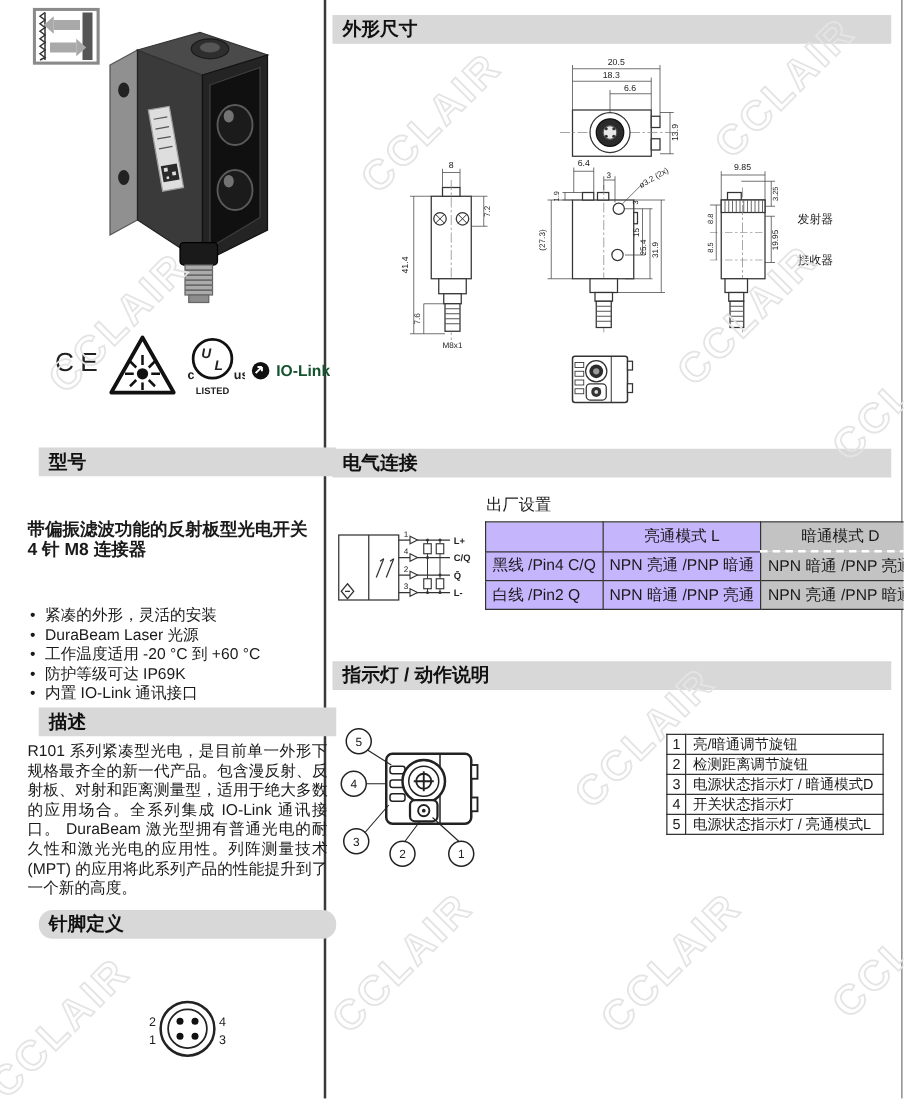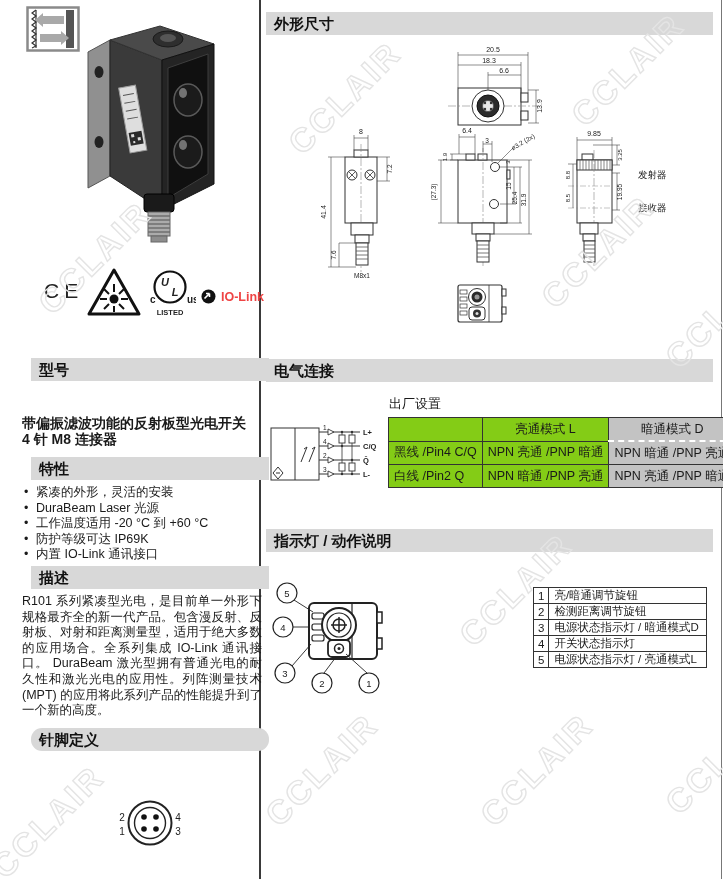--- a/index.html
+++ b/index.html
@@ -21,31 +21,31 @@
   
   .model-number{left:22px;top:389px;font-weight:bold;font-size:13.5px;}
   .model-sub{left:22px;top:415px;font-size:14px;line-height:16px;width:238px;font-weight:bold;}
   .features{left:24px;top:485px;font-size:12.5px;line-height:15.5px;}
   .feat-row{display:flex;}
   .feat-row .b{width:12px;}
   .desc-par{left:22px;top:594px;width:240px;font-size:12.5px;line-height:15.6px;text-align:justify;}
   .factory{left:389px;top:395px;font-size:13px;}
   
   .etable{position:absolute;left:388px;top:417px;border-collapse:collapse;font-size:12.5px;}
-  .etable td{border:1px solid #333;height:22px;padding:0 5px;white-space:nowrap;background:#84cc16;}
+  .etable td{border:1px solid #333;height:22px;padding:0 5px;white-space:nowrap;background:#c4b5fd;}
   .etable td.hd{text-align:center;}
   .etable td.gray{background:#c3c3c3;}
   .etable td.dash-top{border-top:2px dashed #fff;}
   
   .itable{position:absolute;left:533px;top:587px;border-collapse:collapse;font-size:11.5px;}
   .itable td{border:1px solid #333;height:14px;padding:0 5px;white-space:nowrap;background:#fff;}
   .itable td.n{text-align:center;padding:0 4px;}
   
   .ce-mark{left:44px;top:279px;font-size:21px;letter-spacing:5px;color:#222;}
-  .iolink{left:200px;top:288px;display:flex;align-items:center;font-weight:bold;font-size:12.5px;color:#ef4444;}
+  .iolink{left:200px;top:288px;display:flex;align-items:center;font-weight:bold;font-size:12.5px;color:#14532d;}
   .divider{position:absolute;background:#3a3a3a;}
 </style>
 </head>
 <body>
 
 <div class="page">
 
   <div class="wm" style="left:95px;top:258px;">CCLAIR</div>
   <div class="wm" style="left:48px;top:822px;">CCLAIR</div>
   <div class="wm" style="left:345px;top:98px;">CCLAIR</div>
@@ -136,21 +136,20 @@
     </svg>
     <span>IO-Link</span>
   </div>
 
   <div class="sec-hd hd-left" style="top:358px;">型号</div>
   <div class="abs model-sub">
     <span>带偏振滤波功能的反射板型光电开关</span><br>
     <span>4 针 M8 连接器</span>
   </div>
 
-  <div class="sec-hd hd-left" style="top:457px;">特性</div>
   <div class="abs features">
     <div class="feat-row">
         <span class="b">•</span>
         <span>紧凑的外形，灵活的安装</span>
       </div>
     <div class="feat-row">
         <span class="b">•</span>
         <span>DuraBeam Laser 光源</span>
       </div>
     <div class="feat-row">

